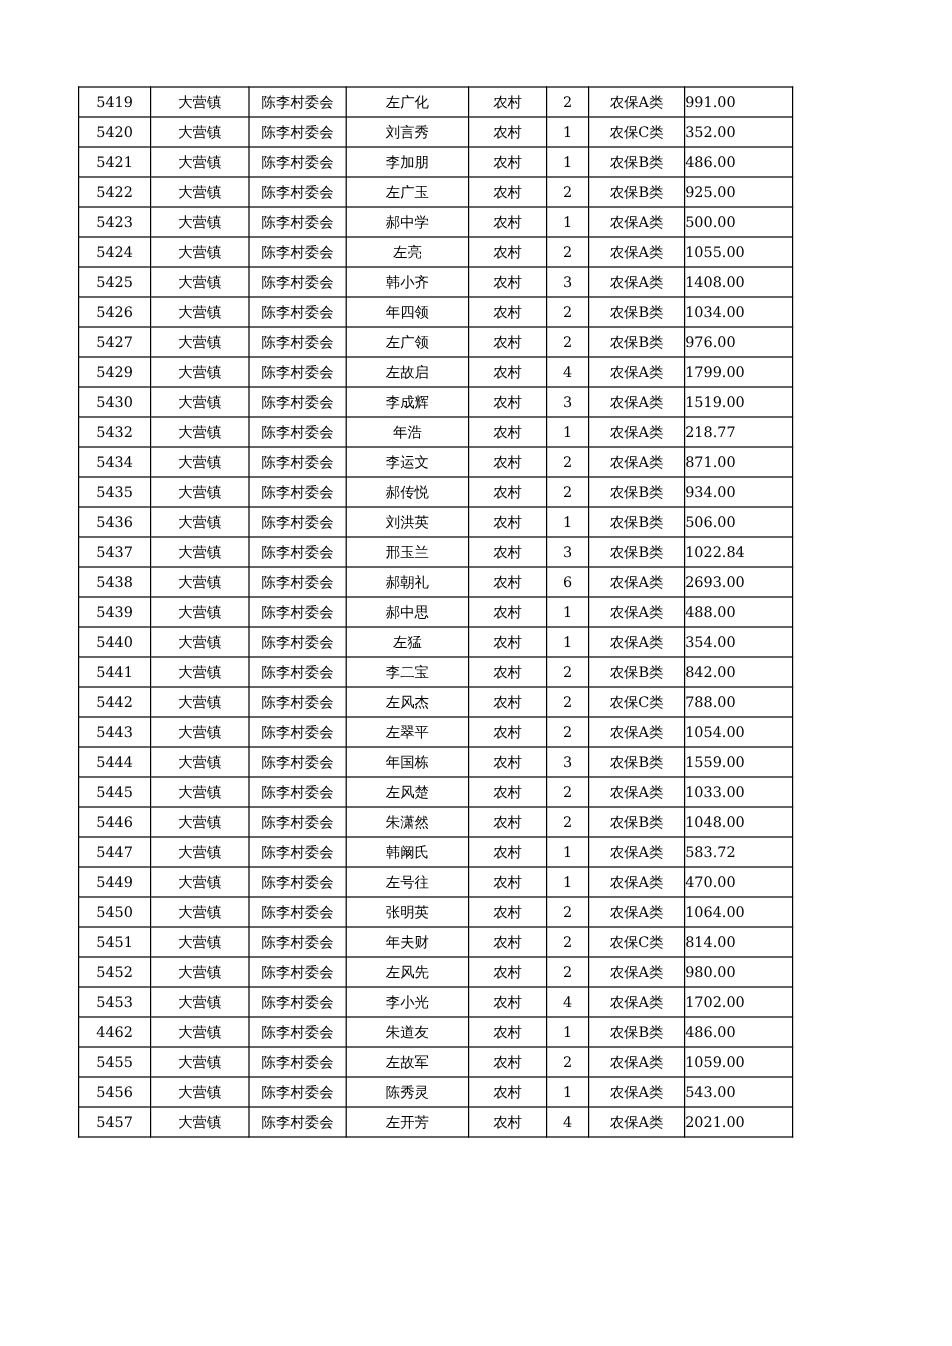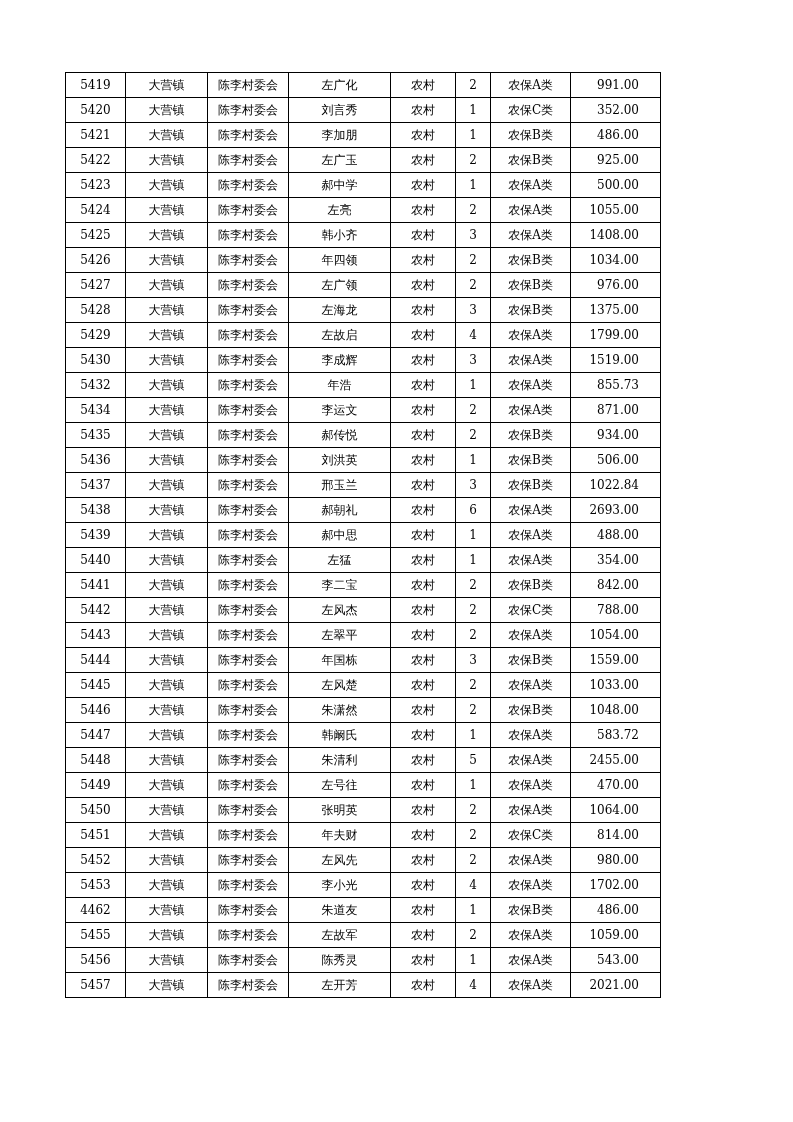--- a/index.html
+++ b/index.html
@@ -34,21 +34,21 @@
     font-size: 12px;
     line-height: 24px;
     color: #000000;
     text-align: center;
     vertical-align: middle;
     padding: 0;
     overflow: hidden;
     white-space: nowrap;
   }
   table.grid td.amount {
-    text-align: right;
+    text-align: left;
     padding-right: 21px;
   }
   col.c-id       { width: 60px; }
   col.c-town     { width: 82px; }
   col.c-village  { width: 81px; }
   col.c-name     { width: 102px; }
   col.c-type     { width: 65px; }
   col.c-count    { width: 35px; }
   col.c-category { width: 80px; }
   col.c-amount   { width: 90px; }
@@ -153,58 +153,48 @@
     <td>5427</td>
     <td>大营镇</td>
     <td>陈李村委会</td>
     <td>左广领</td>
     <td>农村</td>
     <td>2</td>
     <td>农保B类</td>
     <td class="amount">976.00</td>
   </tr>
         <tr>
-    <td>5428</td>
-    <td>大营镇</td>
-    <td>陈李村委会</td>
-    <td>左海龙</td>
+    <td>5429</td>
+    <td>大营镇</td>
+    <td>陈李村委会</td>
+    <td>左故启</td>
+    <td>农村</td>
+    <td>4</td>
+    <td>农保A类</td>
+    <td class="amount">1799.00</td>
+  </tr>
+        <tr>
+    <td>5430</td>
+    <td>大营镇</td>
+    <td>陈李村委会</td>
+    <td>李成辉</td>
     <td>农村</td>
     <td>3</td>
-    <td>农保B类</td>
-    <td class="amount">1375.00</td>
-  </tr>
-        <tr>
-    <td>5429</td>
-    <td>大营镇</td>
-    <td>陈李村委会</td>
-    <td>左故启</td>
-    <td>农村</td>
-    <td>4</td>
-    <td>农保A类</td>
-    <td class="amount">1799.00</td>
-  </tr>
-        <tr>
-    <td>5430</td>
-    <td>大营镇</td>
-    <td>陈李村委会</td>
-    <td>李成辉</td>
-    <td>农村</td>
-    <td>3</td>
     <td>农保A类</td>
     <td class="amount">1519.00</td>
   </tr>
         <tr>
     <td>5432</td>
     <td>大营镇</td>
     <td>陈李村委会</td>
     <td>年浩</td>
     <td>农村</td>
     <td>1</td>
     <td>农保A类</td>
-    <td class="amount">855.73</td>
+    <td class="amount">218.77</td>
   </tr>
         <tr>
     <td>5434</td>
     <td>大营镇</td>
     <td>陈李村委会</td>
     <td>李运文</td>
     <td>农村</td>
     <td>2</td>
     <td>农保A类</td>
     <td class="amount">871.00</td>
@@ -331,30 +321,20 @@
   </tr>
         <tr>
     <td>5447</td>
     <td>大营镇</td>
     <td>陈李村委会</td>
     <td>韩阚氏</td>
     <td>农村</td>
     <td>1</td>
     <td>农保A类</td>
     <td class="amount">583.72</td>
-  </tr>
-        <tr>
-    <td>5448</td>
-    <td>大营镇</td>
-    <td>陈李村委会</td>
-    <td>朱清利</td>
-    <td>农村</td>
-    <td>5</td>
-    <td>农保A类</td>
-    <td class="amount">2455.00</td>
   </tr>
         <tr>
     <td>5449</td>
     <td>大营镇</td>
     <td>陈李村委会</td>
     <td>左号往</td>
     <td>农村</td>
     <td>1</td>
     <td>农保A类</td>
     <td class="amount">470.00</td>

